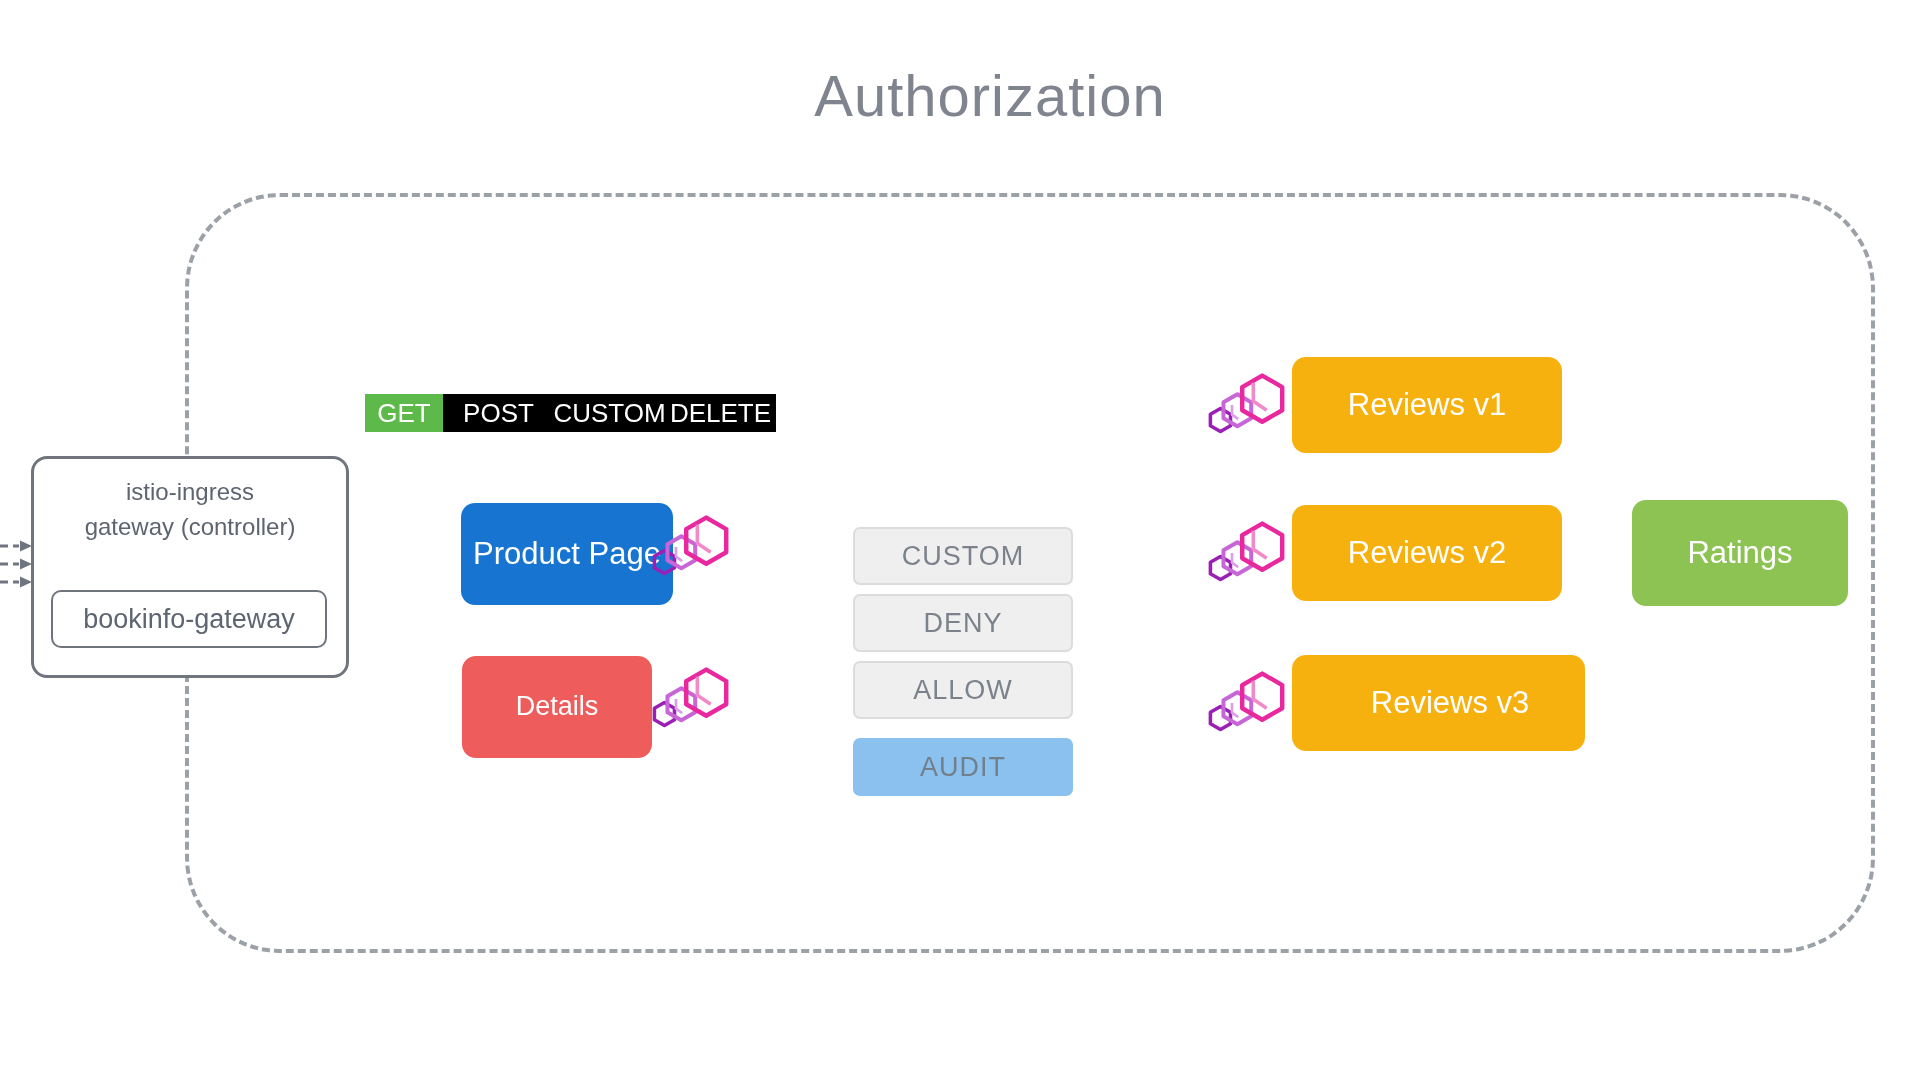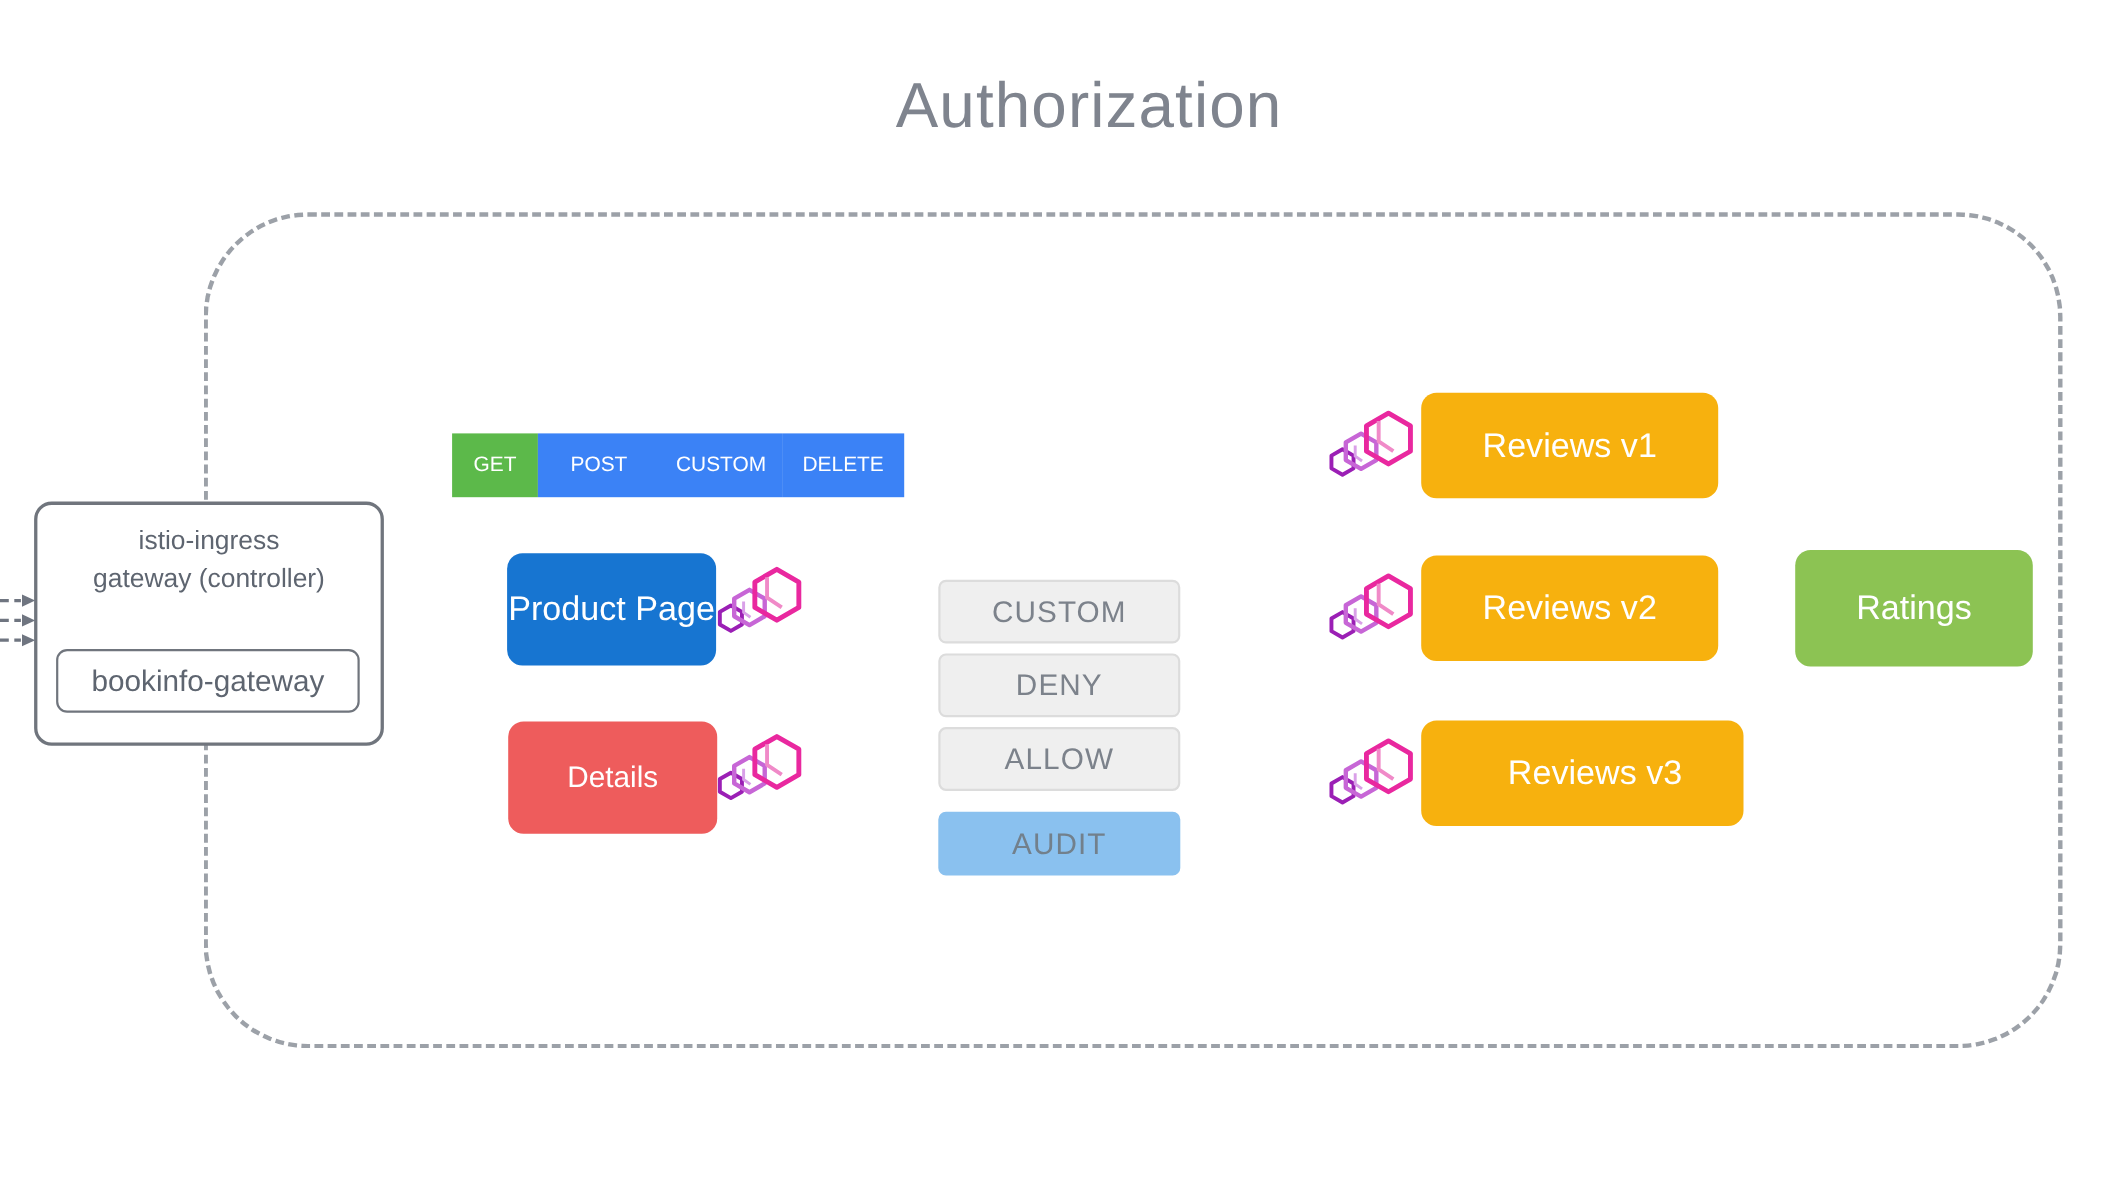--- a/index.html
+++ b/index.html
@@ -30,32 +30,32 @@
   .gateway-inner{
     position:absolute;left:17px;top:131px;width:272px;height:54px;
     border:2.5px solid #70757D;border-radius:10px;
     display:flex;align-items:center;justify-content:center;
     font-size:27px;color:#5E6570;background:#ffffff;
   }
 
   .ingress-arrows{left:0;top:536px;width:36px;height:60px;z-index:4;}
 
   .methods-bar{
-    left:365px;top:394px;height:58px;display:flex;z-index:2;
-    color:#ffffff;font-size:19px;margin-left:46px;
+    left:365px;top:394px;height:38px;display:flex;z-index:2;
+    color:#ffffff;font-size:26px;
   }
   .method{display:flex;align-items:center;justify-content:center;}
   .method.get{width:78px;background:#5CB94A;}
-  .method.other{width:111px;background:#3b82f6;text-align:center;}
+  .method.other{width:111px;background:#000000;text-align:center;}
 
   .svc{
     display:flex;align-items:center;justify-content:center;text-align:center;
     color:#ffffff;border-radius:14px;z-index:2;line-height:1.15;
   }
-  .svc-productpage{left:461px;top:503px;width:190px;height:102px;background:#1775D1;font-size:31px;}
+  .svc-productpage{left:461px;top:503px;width:212px;height:102px;background:#1775D1;font-size:31px;}
   .svc-details{left:462px;top:656px;width:190px;height:102px;background:#EE5C5C;font-size:27px;}
   .svc-reviews{left:1292px;top:357px;width:270px;height:96px;background:#F7B10E;font-size:31px;}
   .svc-ratings{left:1632px;top:500px;width:216px;height:106px;background:#8CC353;font-size:31px;}
 
   .pods-icon{width:84px;height:64px;z-index:2;}
   .icon-productpage{left:650px;top:514px;}
   .icon-details{left:650px;top:666px;}
   .icon-reviews1{left:1206px;top:372px;}
   .icon-reviews2{left:1206px;top:520px;}
   .icon-reviews3{left:1206px;top:670px;}

